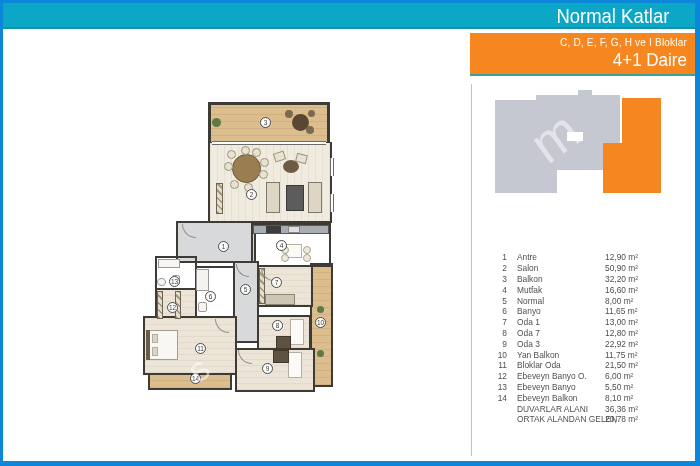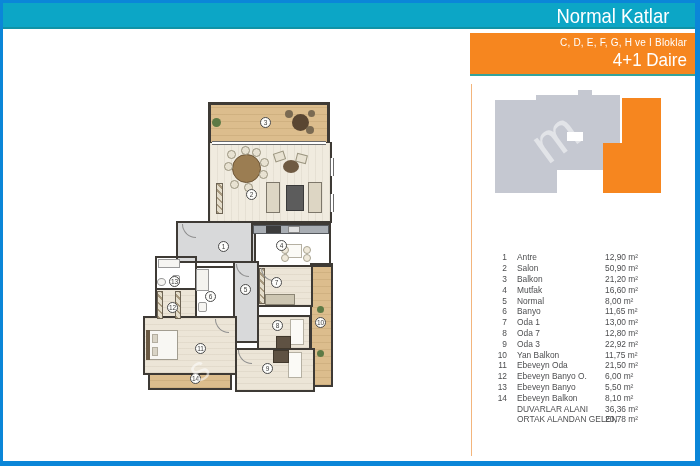--- a/index.html
+++ b/index.html
@@ -81,21 +81,21 @@
         <span class="ar">12,90 m²</span>
       </div>
     <div class="row">
         <span class="no">2</span>
         <span class="nm">Salon</span>
         <span class="ar">50,90 m²</span>
       </div>
     <div class="row">
         <span class="no">3</span>
         <span class="nm">Balkon</span>
-        <span class="ar">21,20 m²</span>
+        <span class="ar">32,20 m²</span>
       </div>
     <div class="row">
         <span class="no">4</span>
         <span class="nm">Mutfak</span>
         <span class="ar">16,60 m²</span>
       </div>
     <div class="row">
         <span class="no">5</span>
         <span class="nm">Normal</span>
         <span class="ar">8,00 m²</span>
@@ -120,21 +120,21 @@
         <span class="nm">Oda 3</span>
         <span class="ar">22,92 m²</span>
       </div>
     <div class="row">
         <span class="no">10</span>
         <span class="nm">Yan Balkon</span>
         <span class="ar">11,75 m²</span>
       </div>
     <div class="row">
         <span class="no">11</span>
-        <span class="nm">Ebeveyn Oda</span>
+        <span class="nm">Bloklar Oda</span>
         <span class="ar">21,50 m²</span>
       </div>
     <div class="row">
         <span class="no">12</span>
         <span class="nm">Ebeveyn Banyo O.</span>
         <span class="ar">6,00 m²</span>
       </div>
     <div class="row">
         <span class="no">13</span>
         <span class="nm">Ebeveyn Banyo</span>

